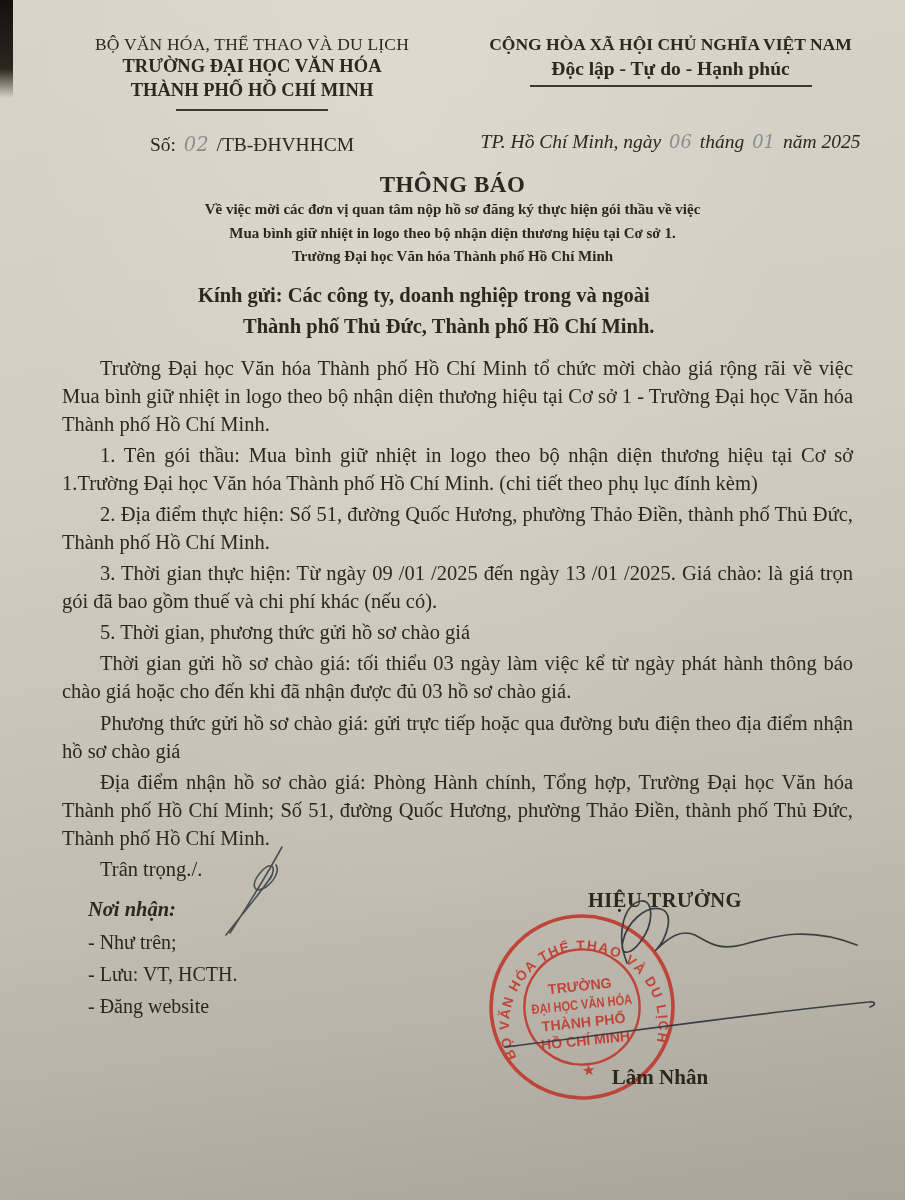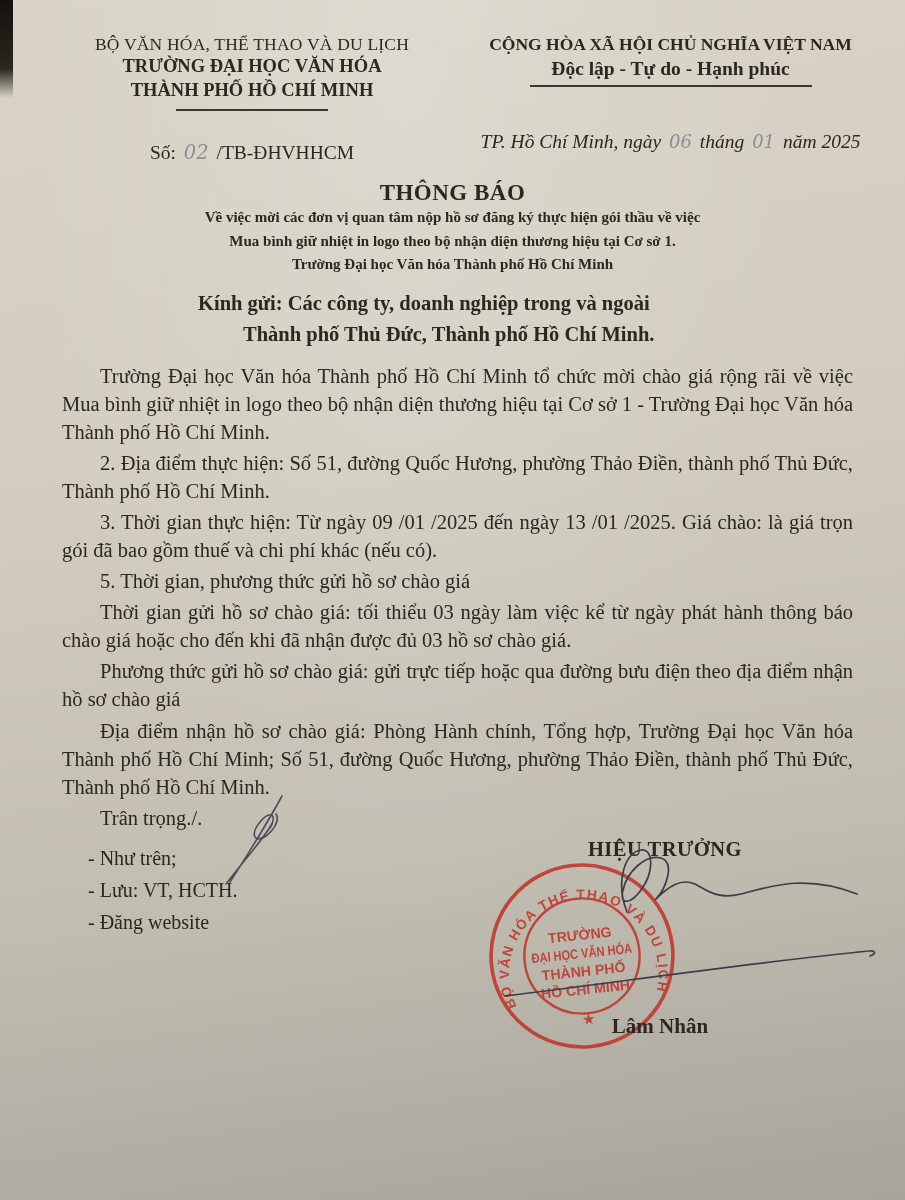--- a/index.html
+++ b/index.html
@@ -18,21 +18,21 @@
   
   .header { display:flex; padding-top:34px; }
   .header-left { width:400px; margin-left:52px; text-align:center; }
   .header-right { width:425px; margin-left:6px; text-align:center; }
   .h-line1 { font-size:17.5px; letter-spacing:0.2px; }
   .h-bold  { font-weight:bold; font-size:18.5px; line-height:1.28; }
   .u-left  { width:152px; height:2px; background:#3d382e; margin:7px auto 0; }
   .r-line1 { font-weight:bold; font-size:17.5px; }
   .r-line2 { font-weight:bold; font-size:19.5px; margin-top:3px; }
   .u-right { width:282px; height:2px; background:#3d382e; margin:5px auto 0; }
-  .so-line { margin-top:30px; font-size:19.5px; }
+  .so-line { margin-top:22px; font-size:19.5px; }
   .hand { font-family:"DejaVu Serif",serif; font-style:italic; color:#8b8e91; padding:0 3px; }
   .date-line { margin-top:44px; font-style:italic; font-size:19.5px; }
   .date-line .hand { font-size:18px; }
   
   .title { text-align:center; margin-top:16px; }
   .title-heading { font-size:23px; font-weight:bold; letter-spacing:0.5px; }
   .title-sub { font-weight:bold; font-size:15px; line-height:1.55; }
   .title-sub p { margin:0; }
   
   .salutation { font-weight:bold; font-size:20.5px; line-height:1.5; margin-top:12px; }
@@ -98,39 +98,41 @@
     </div>
   </div>
 
   <div class="salutation">
     <div class="sal-1">Kính gửi: Các công ty, doanh nghiệp trong và ngoài</div>
     <div class="sal-2">Thành phố Thủ Đức, Thành phố Hồ Chí Minh.</div>
   </div>
 
   <div class="body">
     <p>Trường Đại học Văn hóa Thành phố Hồ Chí Minh tổ chức mời chào giá rộng rãi về việc Mua bình giữ nhiệt in logo theo bộ nhận diện thương hiệu tại Cơ sở 1 - Trường Đại học Văn hóa Thành phố Hồ Chí Minh.</p>
+    <p>1. Tên gói thầu: Mua bình giữ nhiệt in logo theo bộ nhận diện thương hiệu tại Cơ sở 1.Trường Đại học Văn hóa Thành phố Hồ Chí Minh. (chi tiết theo phụ lục đính kèm)</p>
     <p>2. Địa điểm thực hiện: Số 51, đường Quốc Hương, phường Thảo Điền, thành phố Thủ Đức, Thành phố Hồ Chí Minh.</p>
     <p>3. Thời gian thực hiện: Từ ngày 09 /01 /2025 đến ngày 13 /01 /2025. Giá chào: là giá trọn gói đã bao gồm thuế và chi phí khác (nếu có).</p>
     <p>5. Thời gian, phương thức gửi hồ sơ chào giá</p>
     <p>Thời gian gửi hồ sơ chào giá: tối thiểu 03 ngày làm việc kể từ ngày phát hành thông báo chào giá hoặc cho đến khi đã nhận được đủ 03 hồ sơ chào giá.</p>
     <p>Phương thức gửi hồ sơ chào giá: gửi trực tiếp hoặc qua đường bưu điện theo địa điểm nhận hồ sơ chào giá</p>
     <p>Địa điểm nhận hồ sơ chào giá: Phòng Hành chính, Tổng hợp, Trường Đại học Văn hóa Thành phố Hồ Chí Minh; Số 51, đường Quốc Hương, phường Thảo Điền, thành phố Thủ Đức, Thành phố Hồ Chí Minh.</p>
     <p class="regards-p">
       <span>Trân trọng./.</span>
       <svg class="paraph" width="100" height="96" viewBox="0 0 100 96">
         <g fill="none" stroke="#4a4f55" stroke-width="1.6" stroke-linecap="round">
           <path d="M70,4 C58,26 40,56 18,90 M14,92 C34,66 52,46 60,32"></path>
           <path d="M58,36 C66,22 58,18 48,30 C38,42 42,52 54,44 C62,38 68,28 64,22"></path>
         </g>
       </svg>
     </p>
   </div>
 
   <div class="footer">
     <div class="recipients">
+      <div class="recipients-title">Nơi nhận:</div>
       <div>- Như trên;</div>
       <div>- Lưu: VT, HCTH.</div>
       <div>- Đăng website</div>
     </div>
 
     <div class="signer-title">HIỆU TRƯỞNG</div>
 
     <div class="seal-wrap">
       <svg width="192" height="192" viewBox="0 0 190 190">
         <defs>

